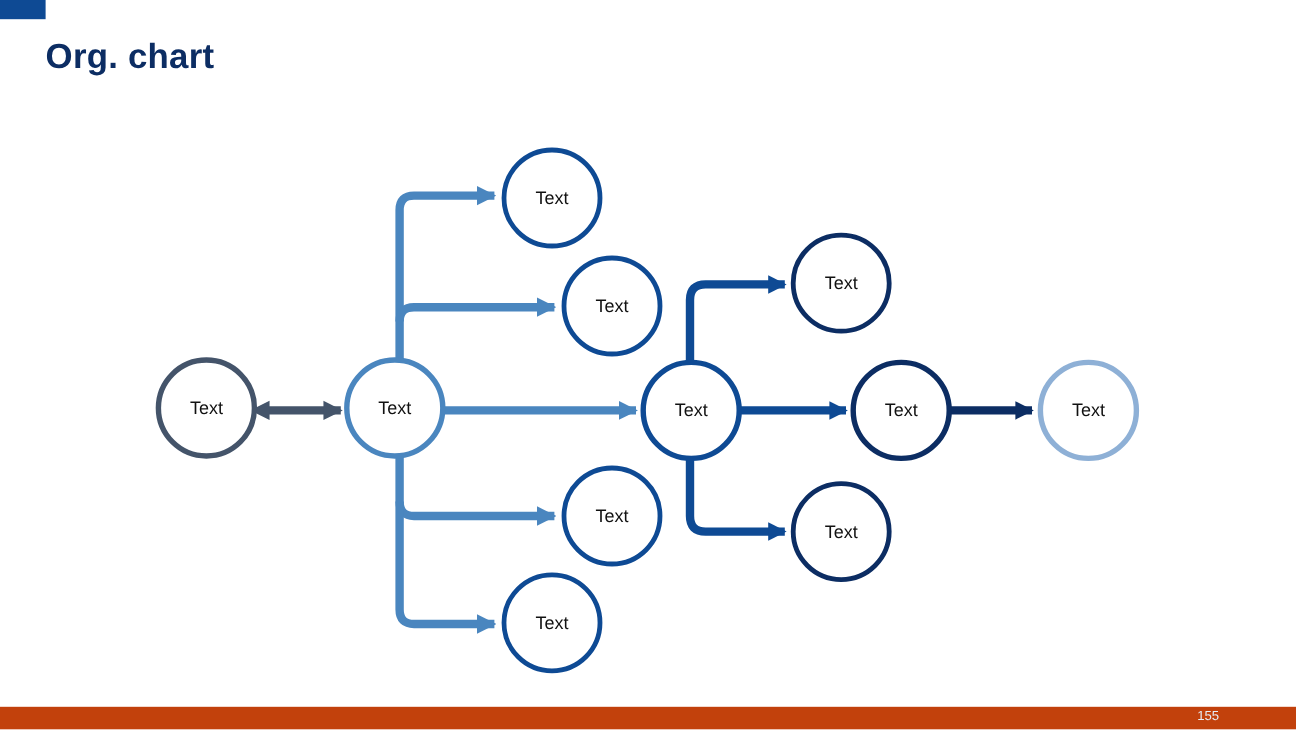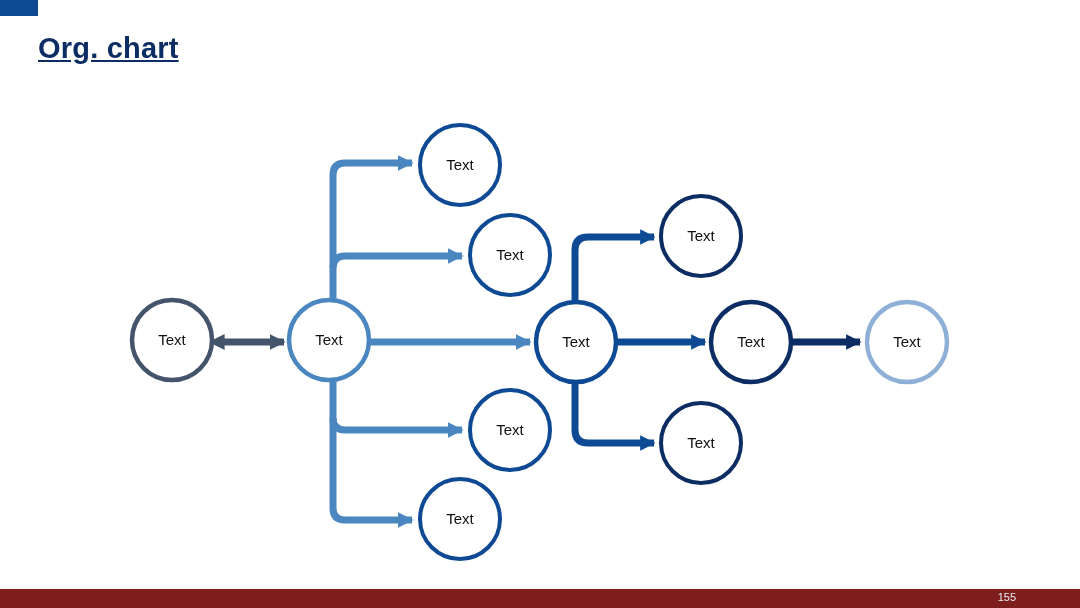--- a/index.html
+++ b/index.html
@@ -1,19 +1,19 @@
 <!DOCTYPE html>
 <html><head>
 <meta charset="utf-8">
 <style>
   html, body { margin: 0; padding: 0; }
   body { width: 1080px; height: 608px; background: #ffffff; position: relative; overflow: hidden; font-family: "Liberation Sans", sans-serif; }
   .corner-tab { position: absolute; left: 0; top: 0; width: 38px; height: 16px; background: #0e4a94; }
-  .title { position: absolute; left: 38px; top: 32px; font-size: 29px; font-weight: bold; color: #0c2d63; letter-spacing: 0.2px; margin: 0; text-decoration: underline; }
-  .footer { position: absolute; left: 0; bottom: 0; width: 1080px; height: 19px; background: #7f1d1d; }
+  .title { position: absolute; left: 38px; top: 32px; font-size: 29px; font-weight: bold; color: #0c2d63; letter-spacing: 0.2px; margin: 0; }
+  .footer { position: absolute; left: 0; bottom: 0; width: 1080px; height: 19px; background: #c2410c; }
   .page-num { position: absolute; right: 64px; top: 2px; font-size: 11px; color: #e6ecf5; }
   svg.diagram { position: absolute; left: 0; top: 0; }
   svg text { font-family: "Liberation Sans", sans-serif; font-size: 15px; fill: #111; }
 </style>
 </head>
 <body>
 
 <div class="corner-tab"></div>
 <h1 class="title">Org. chart</h1>
 

